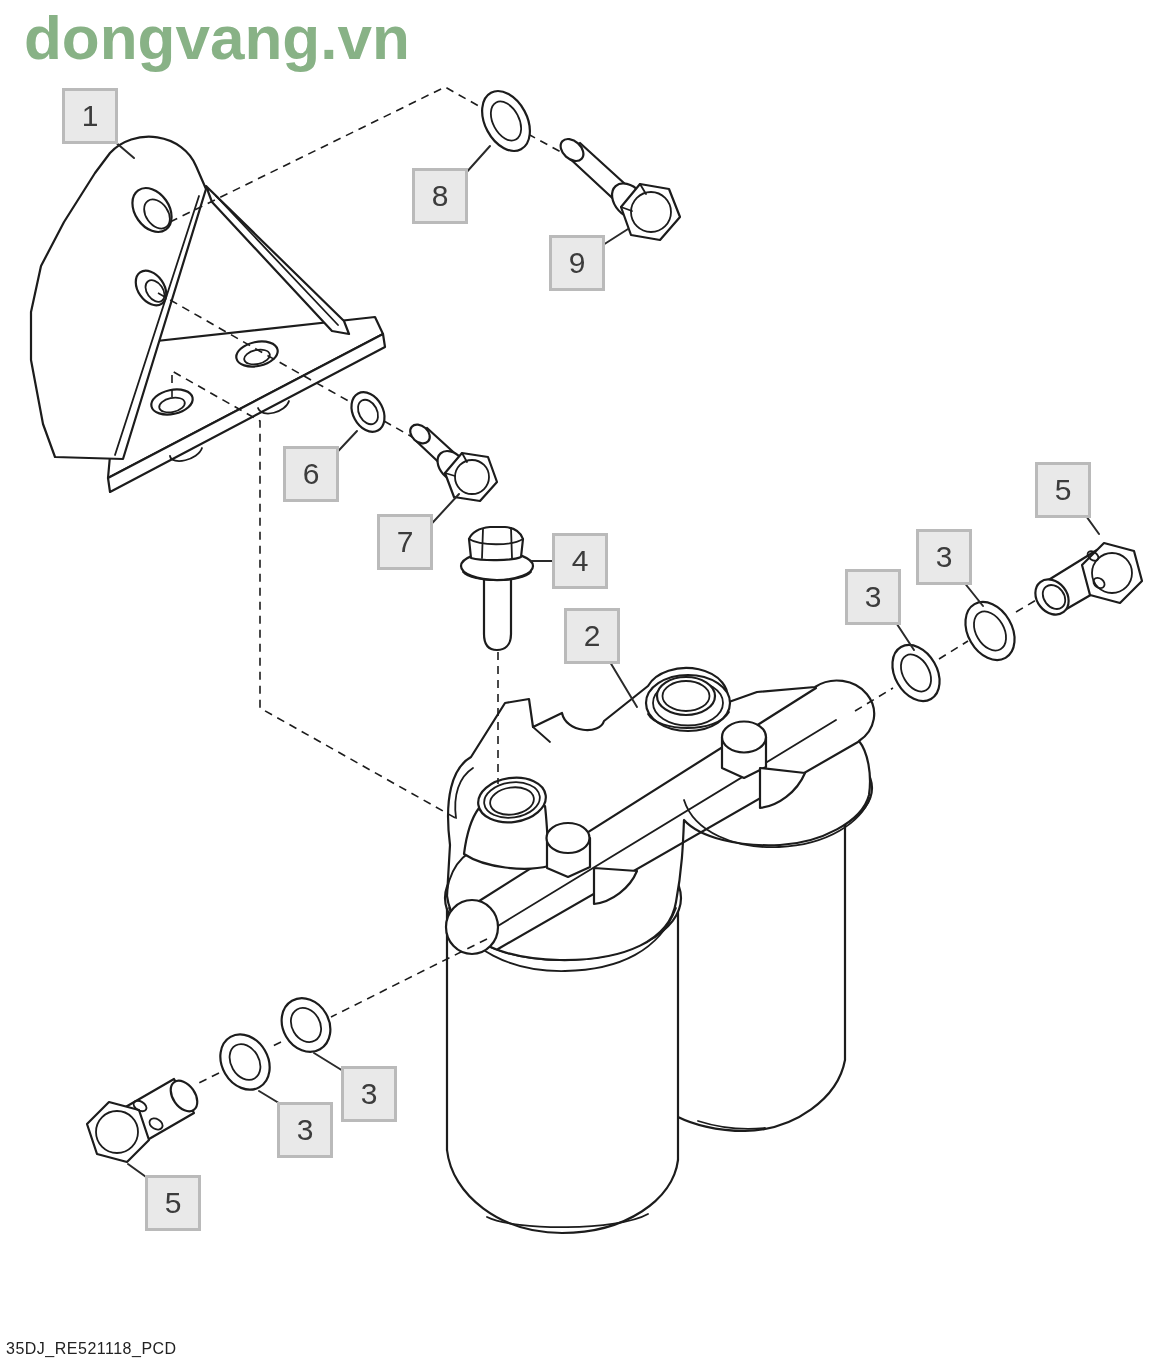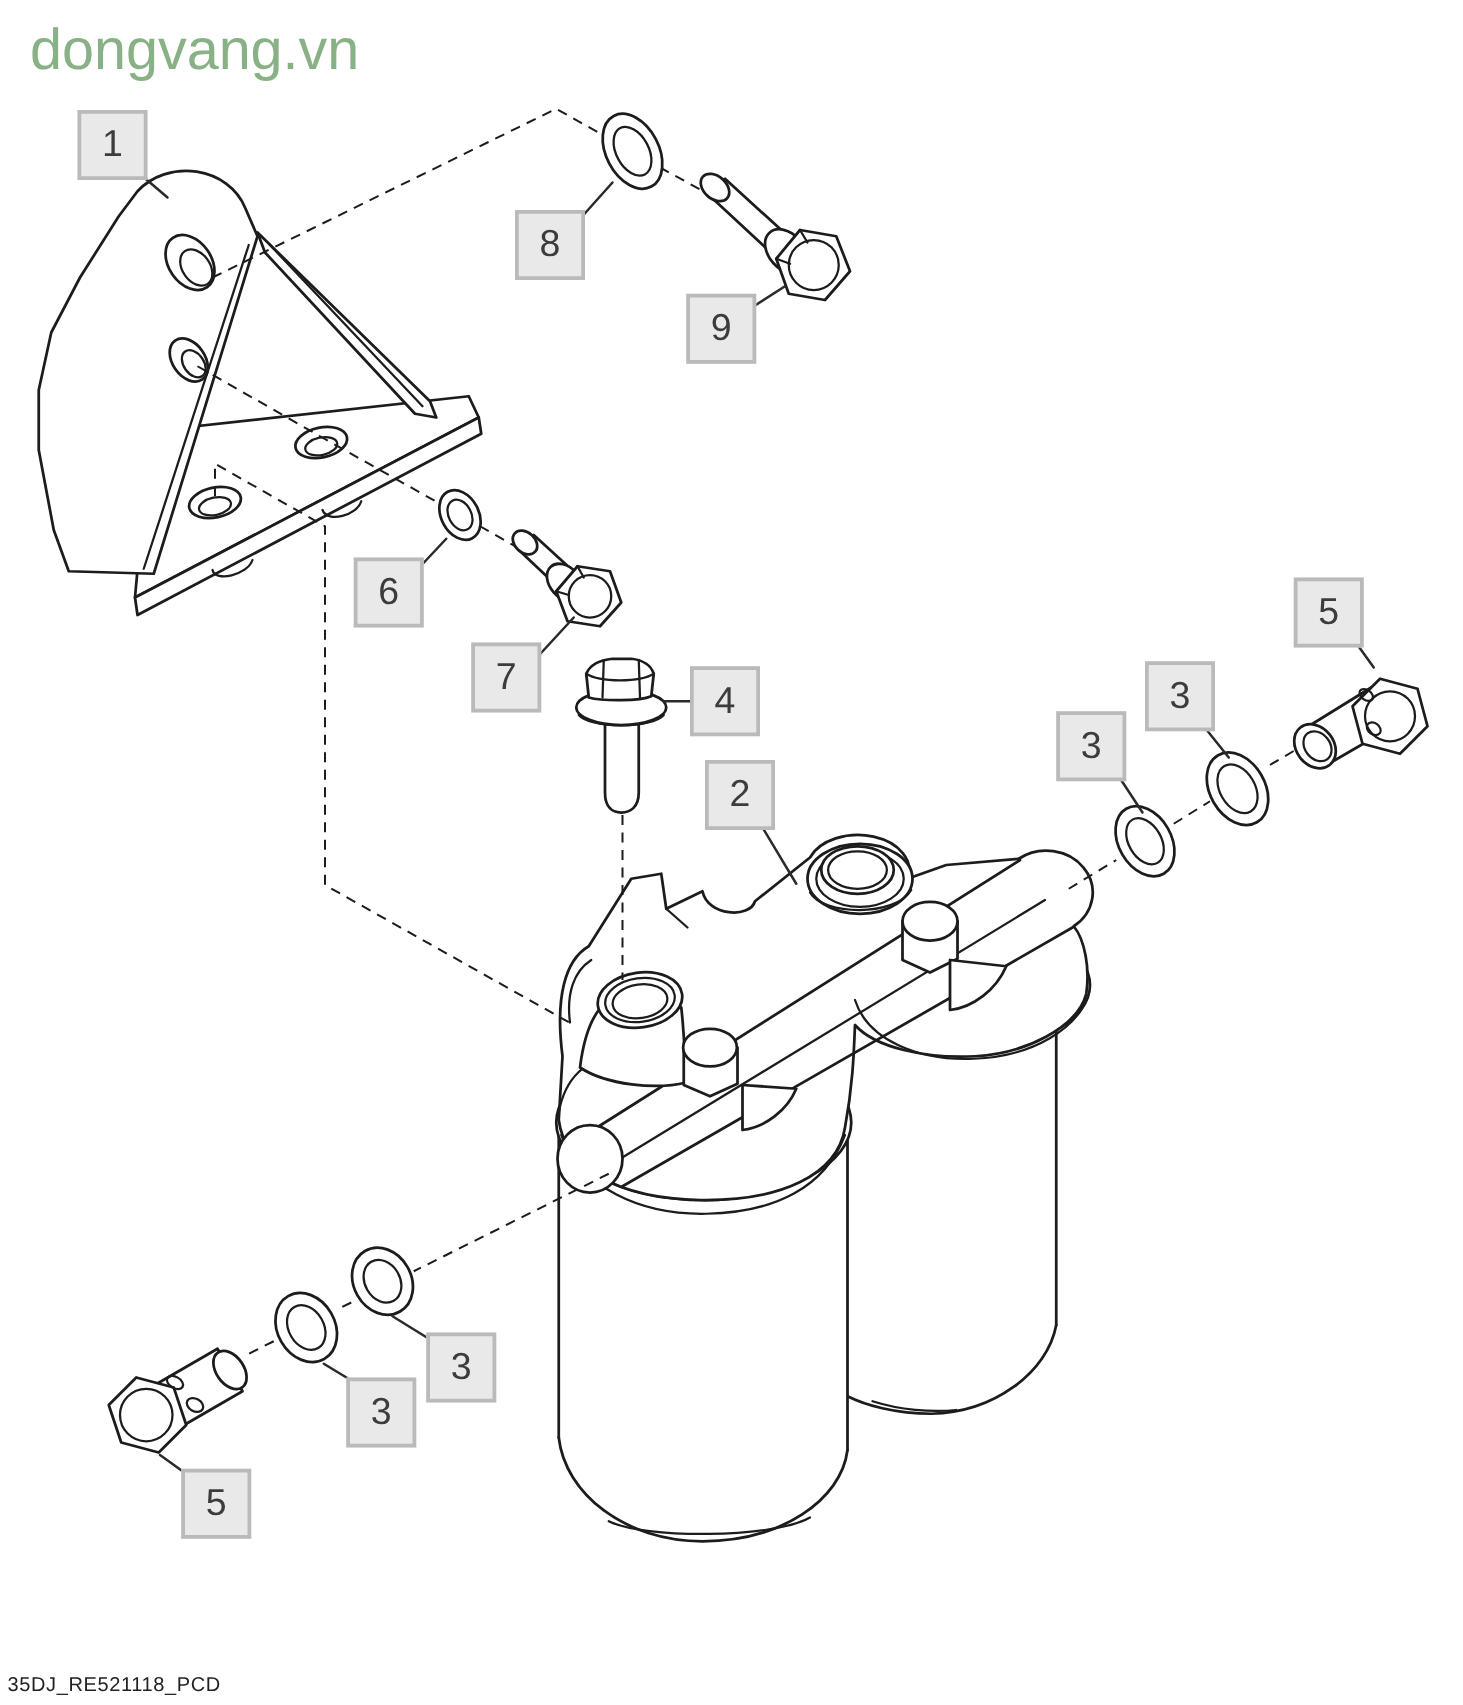--- a/index.html
+++ b/index.html
@@ -7,22 +7,22 @@
     --watermark-green:#88b286;
     --callout-fill:#e9e9e9;
     --callout-border:#bababa;
     --callout-text:#3c3c3c;
     --doc-text:#222222;
   }
   html,body{margin:0;padding:0;background:#fff;}
   body{font-family:"Liberation Sans", sans-serif;}
   .canvas{position:relative;width:1170px;height:1364px;background:#fff;overflow:hidden;}
   .watermark{
-    position:absolute;left:24px;top:12px;
-    font-size:46px;font-weight:400;letter-spacing:0px;
+    position:absolute;left:24px;top:2px;
+    font-size:62px;font-weight:700;letter-spacing:0px;
     color:var(--watermark-green);
   }
   svg.lineart{position:absolute;left:0;top:0;}
   .ln{stroke:var(--line);fill:none;stroke-width:2.2;stroke-linecap:round;stroke-linejoin:round;}
   .fw{stroke:var(--line);fill:#ffffff;stroke-width:2.2;stroke-linecap:round;stroke-linejoin:round;}
   .thin{stroke:var(--line);fill:none;stroke-width:1.8;stroke-linecap:round;stroke-linejoin:round;}
   .dash{stroke:var(--line);fill:none;stroke-width:1.6;stroke-dasharray:8 6;stroke-linecap:butt;}
   .leader{stroke:#2a2a2a;fill:none;stroke-width:2;stroke-linecap:round;}
   .callout{
     position:absolute;width:50px;height:50px;

